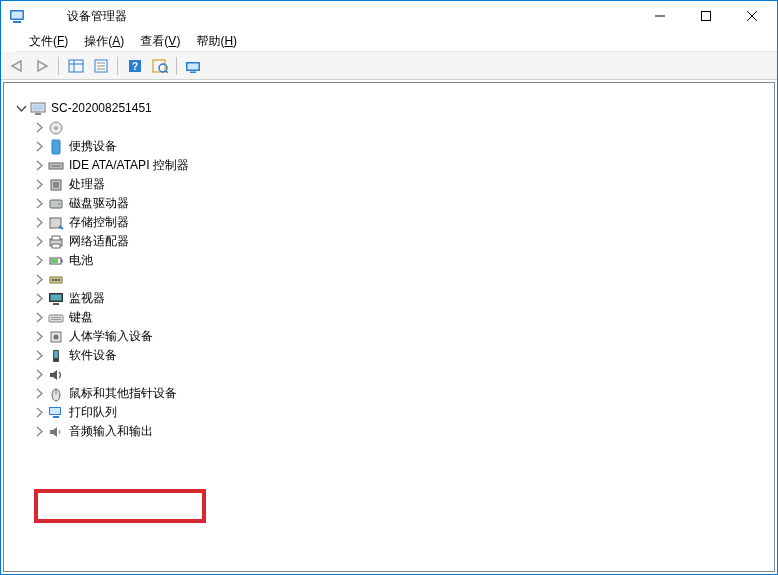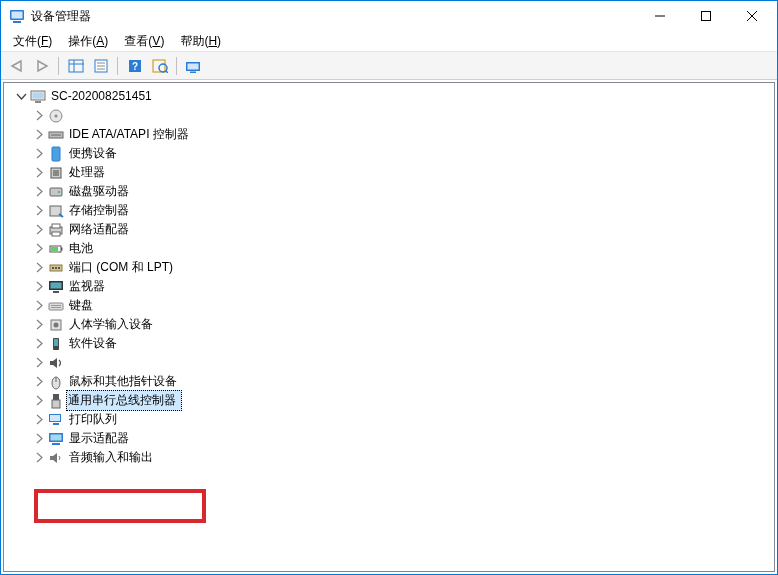--- a/index.html
+++ b/index.html
@@ -16,32 +16,33 @@
     overflow: hidden;
   }
   .titlebar {
     height: 30px;
     display: flex;
     align-items: center;
     padding: 0 2px 0 8px;
     background: #fff;
   }
   .titlebar .app-icon { width: 16px; height: 16px; margin-right: 6px; }
-  .titlebar .title { flex: 1; }
+  .titlebar .title { flex: 1; margin-left: 36px; }
   .titlebar .win-btn {
     width: 46px; height: 30px;
     display: inline-flex; align-items: center; justify-content: center;
     color: #000;
   }
   .menubar {
     height: 21px;
     display: flex;
     align-items: center;
     padding: 0 4px;
     border-bottom: 1px solid #e5e5e5;
+    margin-left: 16px;
   }
   .menubar .menuitem { padding: 2px 8px; }
   .menubar .mnemonic { text-decoration: underline; }
   .toolbar {
     height: 28px;
     display: flex;
     align-items: center;
     padding: 0 4px;
     gap: 2px;
     border-bottom: 1px solid #d0d0d0;
@@ -50,21 +51,21 @@
   .toolbar .tbtn {
     width: 23px; height: 22px;
     display: inline-flex; align-items: center; justify-content: center;
     border: 1px solid transparent;
   }
   .toolbar .tb-sep {
     width: 1px; height: 18px; background: #c0c0c0; margin: 0 3px;
   }
   .tree {
     flex: 1;
-    padding: 4px 6px 8px 10px;
+    padding: 16px 6px 8px 10px;
     border: 1px solid #828790;
     margin: 2px;
     overflow: auto;
   }
   .node {
     display: flex;
     align-items: center;
     height: 19px;
     line-height: 19px;
     white-space: nowrap;
@@ -217,46 +218,46 @@
         </span>
       </div>
       <div class="node">
         <span class="twisty">
           <svg width="11" height="11">
             <path d="M3 1 L8 5.5 L3 10" fill="none" stroke="#808080" stroke-width="1.2"></path>
           </svg>
         </span>
         <span class="dev-icon">
           <svg width="16" height="16" viewBox="0 0 16 16">
+            <use href="#ic-portable"></use>
+          </svg>
+        </span>
+        <span class="label">便携设备</span>
+      </div>
+      <div class="node">
+        <span class="twisty">
+          <svg width="11" height="11">
+            <path d="M3 1 L8 5.5 L3 10" fill="none" stroke="#808080" stroke-width="1.2"></path>
+          </svg>
+        </span>
+        <span class="dev-icon">
+          <svg width="16" height="16" viewBox="0 0 16 16">
             <use href="#ic-ide"></use>
           </svg>
         </span>
         <span class="label">IDE ATA/ATAPI 控制器</span>
       </div>
       <div class="node">
         <span class="twisty">
           <svg width="11" height="11">
             <path d="M3 1 L8 5.5 L3 10" fill="none" stroke="#808080" stroke-width="1.2"></path>
           </svg>
         </span>
         <span class="dev-icon">
           <svg width="16" height="16" viewBox="0 0 16 16">
-            <use href="#ic-portable"></use>
-          </svg>
-        </span>
-        <span class="label">便携设备</span>
-      </div>
-      <div class="node">
-        <span class="twisty">
-          <svg width="11" height="11">
-            <path d="M3 1 L8 5.5 L3 10" fill="none" stroke="#808080" stroke-width="1.2"></path>
-          </svg>
-        </span>
-        <span class="dev-icon">
-          <svg width="16" height="16" viewBox="0 0 16 16">
             <use href="#ic-cpu"></use>
           </svg>
         </span>
         <span class="label">处理器</span>
       </div>
       <div class="node">
         <span class="twisty">
           <svg width="11" height="11">
             <path d="M3 1 L8 5.5 L3 10" fill="none" stroke="#808080" stroke-width="1.2"></path>
           </svg>
@@ -311,21 +312,20 @@
         <span class="twisty">
           <svg width="11" height="11">
             <path d="M3 1 L8 5.5 L3 10" fill="none" stroke="#808080" stroke-width="1.2"></path>
           </svg>
         </span>
         <span class="dev-icon">
           <svg width="16" height="16" viewBox="0 0 16 16">
             <use href="#ic-port"></use>
           </svg>
         </span>
-        <span class="label">端口 (COM 和 LPT)</span>
       </div>
       <div class="node">
         <span class="twisty">
           <svg width="11" height="11">
             <path d="M3 1 L8 5.5 L3 10" fill="none" stroke="#808080" stroke-width="1.2"></path>
           </svg>
         </span>
         <span class="dev-icon">
           <svg width="16" height="16" viewBox="0 0 16 16">
             <use href="#ic-monitor"></use>
@@ -398,50 +398,24 @@
         <span class="label">鼠标和其他指针设备</span>
       </div>
       <div class="node">
         <span class="twisty">
           <svg width="11" height="11">
             <path d="M3 1 L8 5.5 L3 10" fill="none" stroke="#808080" stroke-width="1.2"></path>
           </svg>
         </span>
         <span class="dev-icon">
           <svg width="16" height="16" viewBox="0 0 16 16">
-            <use href="#ic-usb"></use>
-          </svg>
-        </span>
-        <span class="label selected">通用串行总线控制器</span>
-      </div>
-      <div class="node">
-        <span class="twisty">
-          <svg width="11" height="11">
-            <path d="M3 1 L8 5.5 L3 10" fill="none" stroke="#808080" stroke-width="1.2"></path>
-          </svg>
-        </span>
-        <span class="dev-icon">
-          <svg width="16" height="16" viewBox="0 0 16 16">
             <use href="#ic-system"></use>
           </svg>
         </span>
         <span class="label">打印队列</span>
-      </div>
-      <div class="node">
-        <span class="twisty">
-          <svg width="11" height="11">
-            <path d="M3 1 L8 5.5 L3 10" fill="none" stroke="#808080" stroke-width="1.2"></path>
-          </svg>
-        </span>
-        <span class="dev-icon">
-          <svg width="16" height="16" viewBox="0 0 16 16">
-            <use href="#ic-display"></use>
-          </svg>
-        </span>
-        <span class="label">显示适配器</span>
       </div>
       <div class="node">
         <span class="twisty">
           <svg width="11" height="11">
             <path d="M3 1 L8 5.5 L3 10" fill="none" stroke="#808080" stroke-width="1.2"></path>
           </svg>
         </span>
         <span class="dev-icon">
           <svg width="16" height="16" viewBox="0 0 16 16">
             <use href="#ic-audio"></use>

